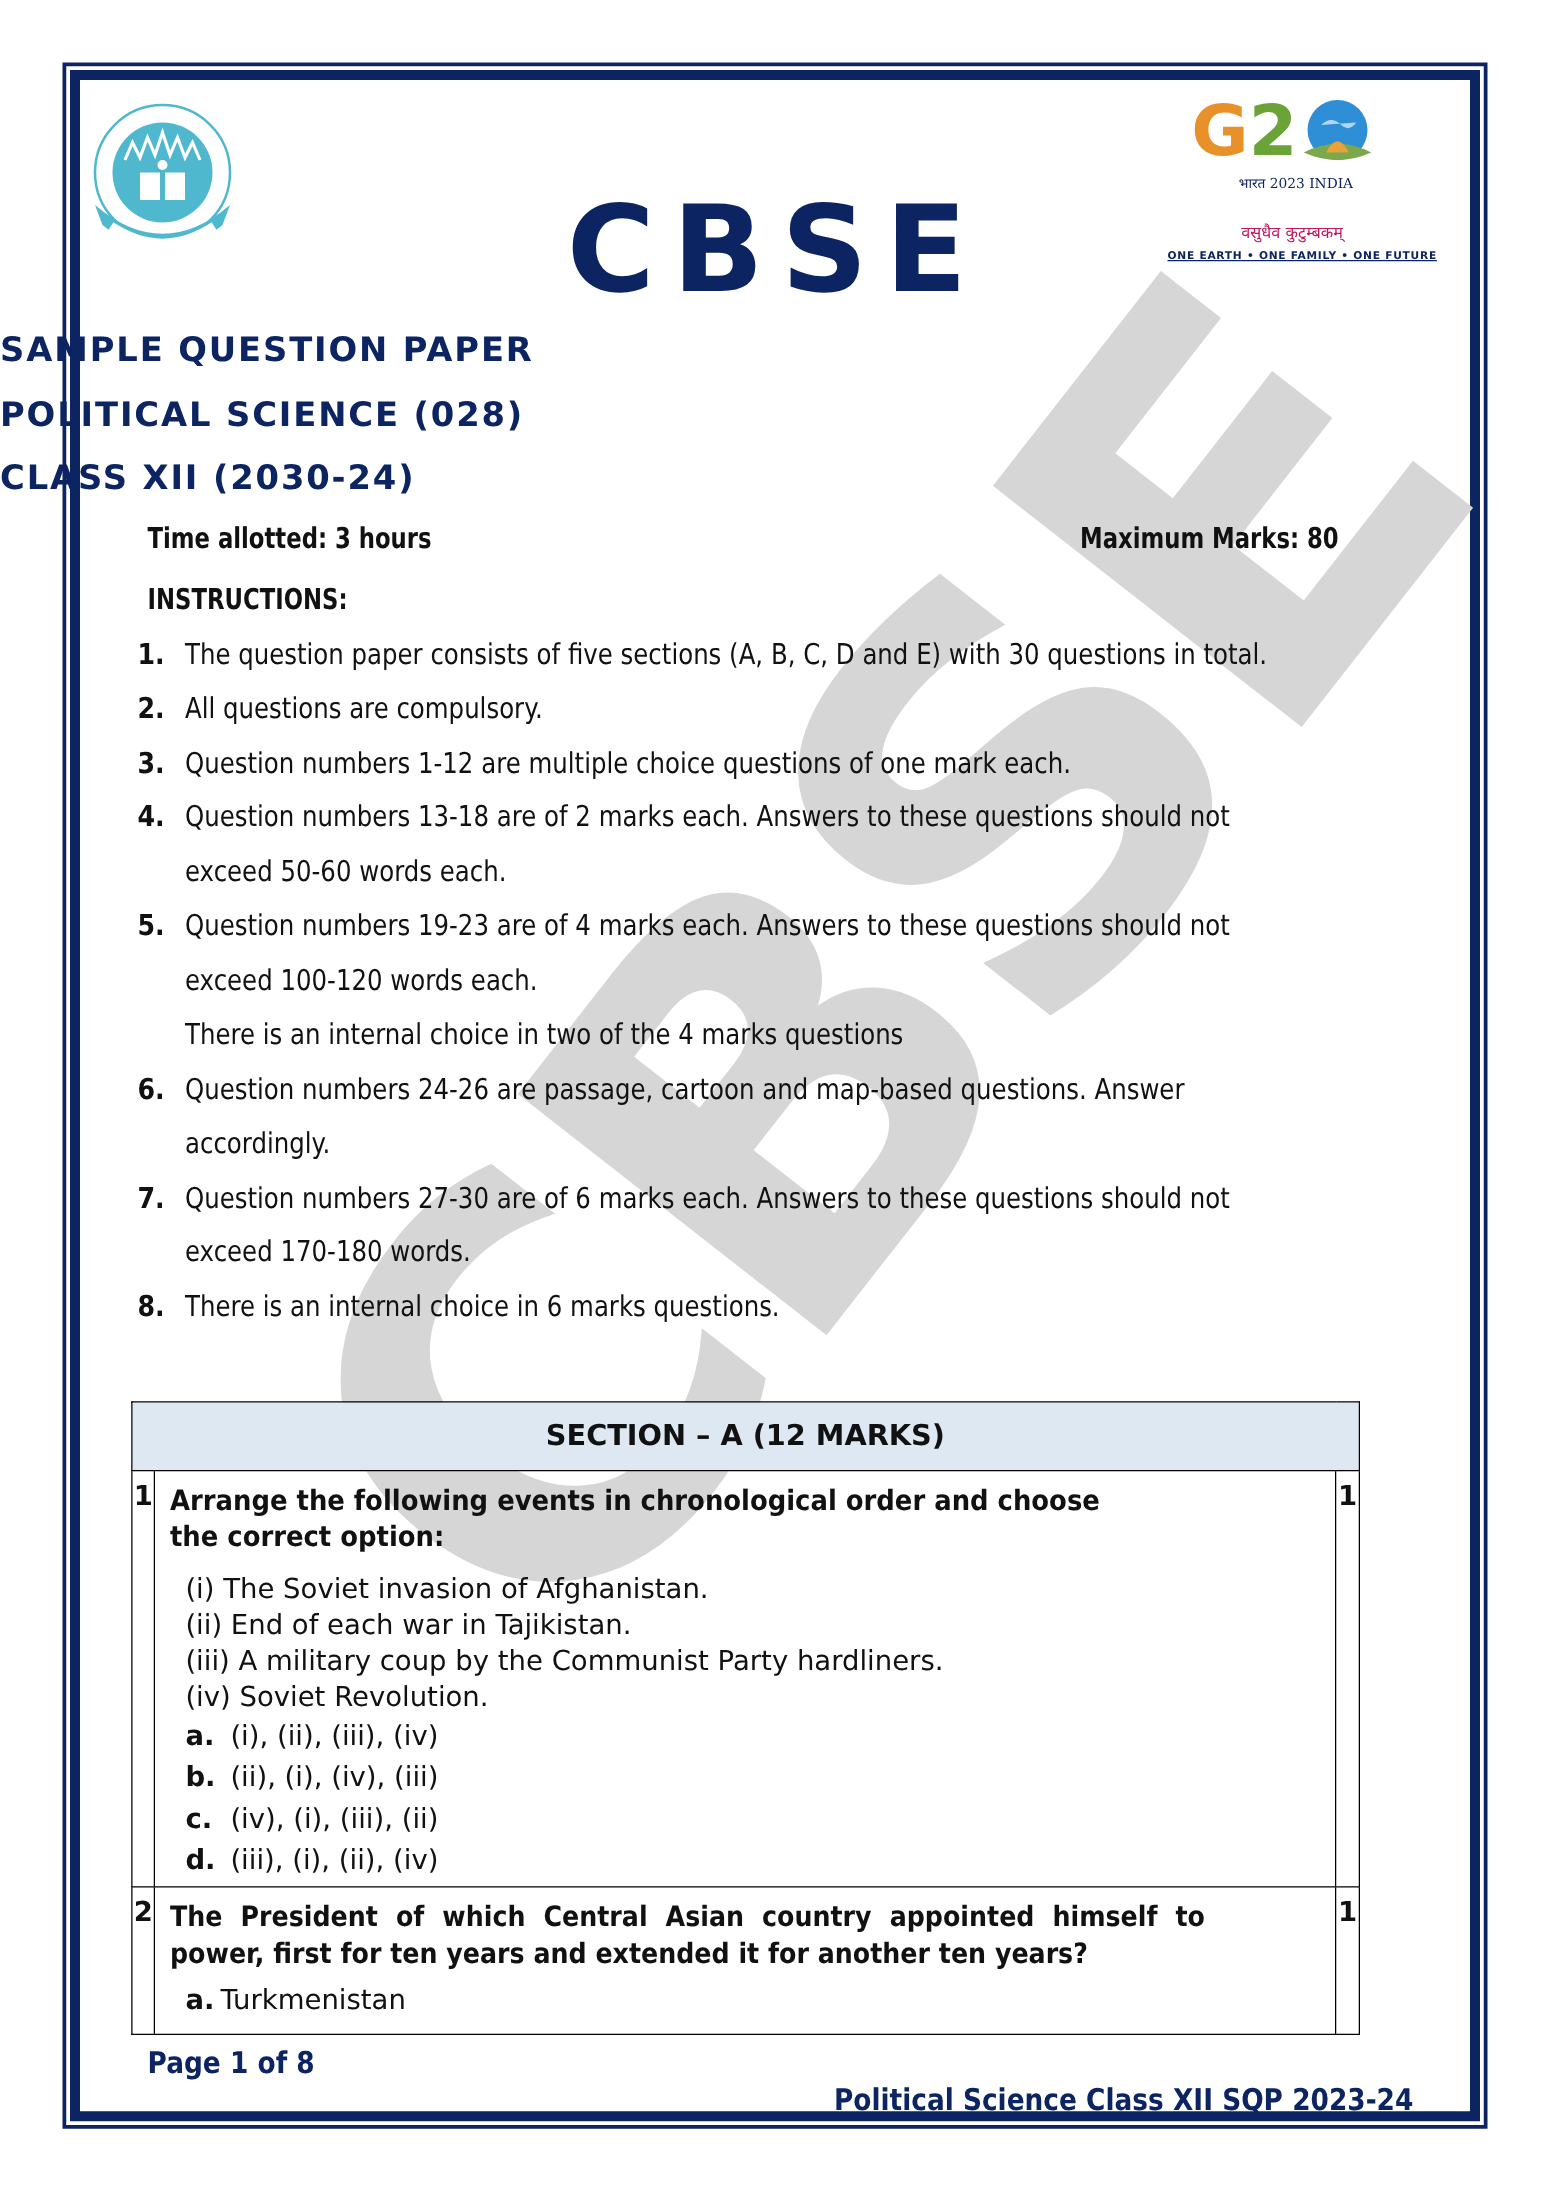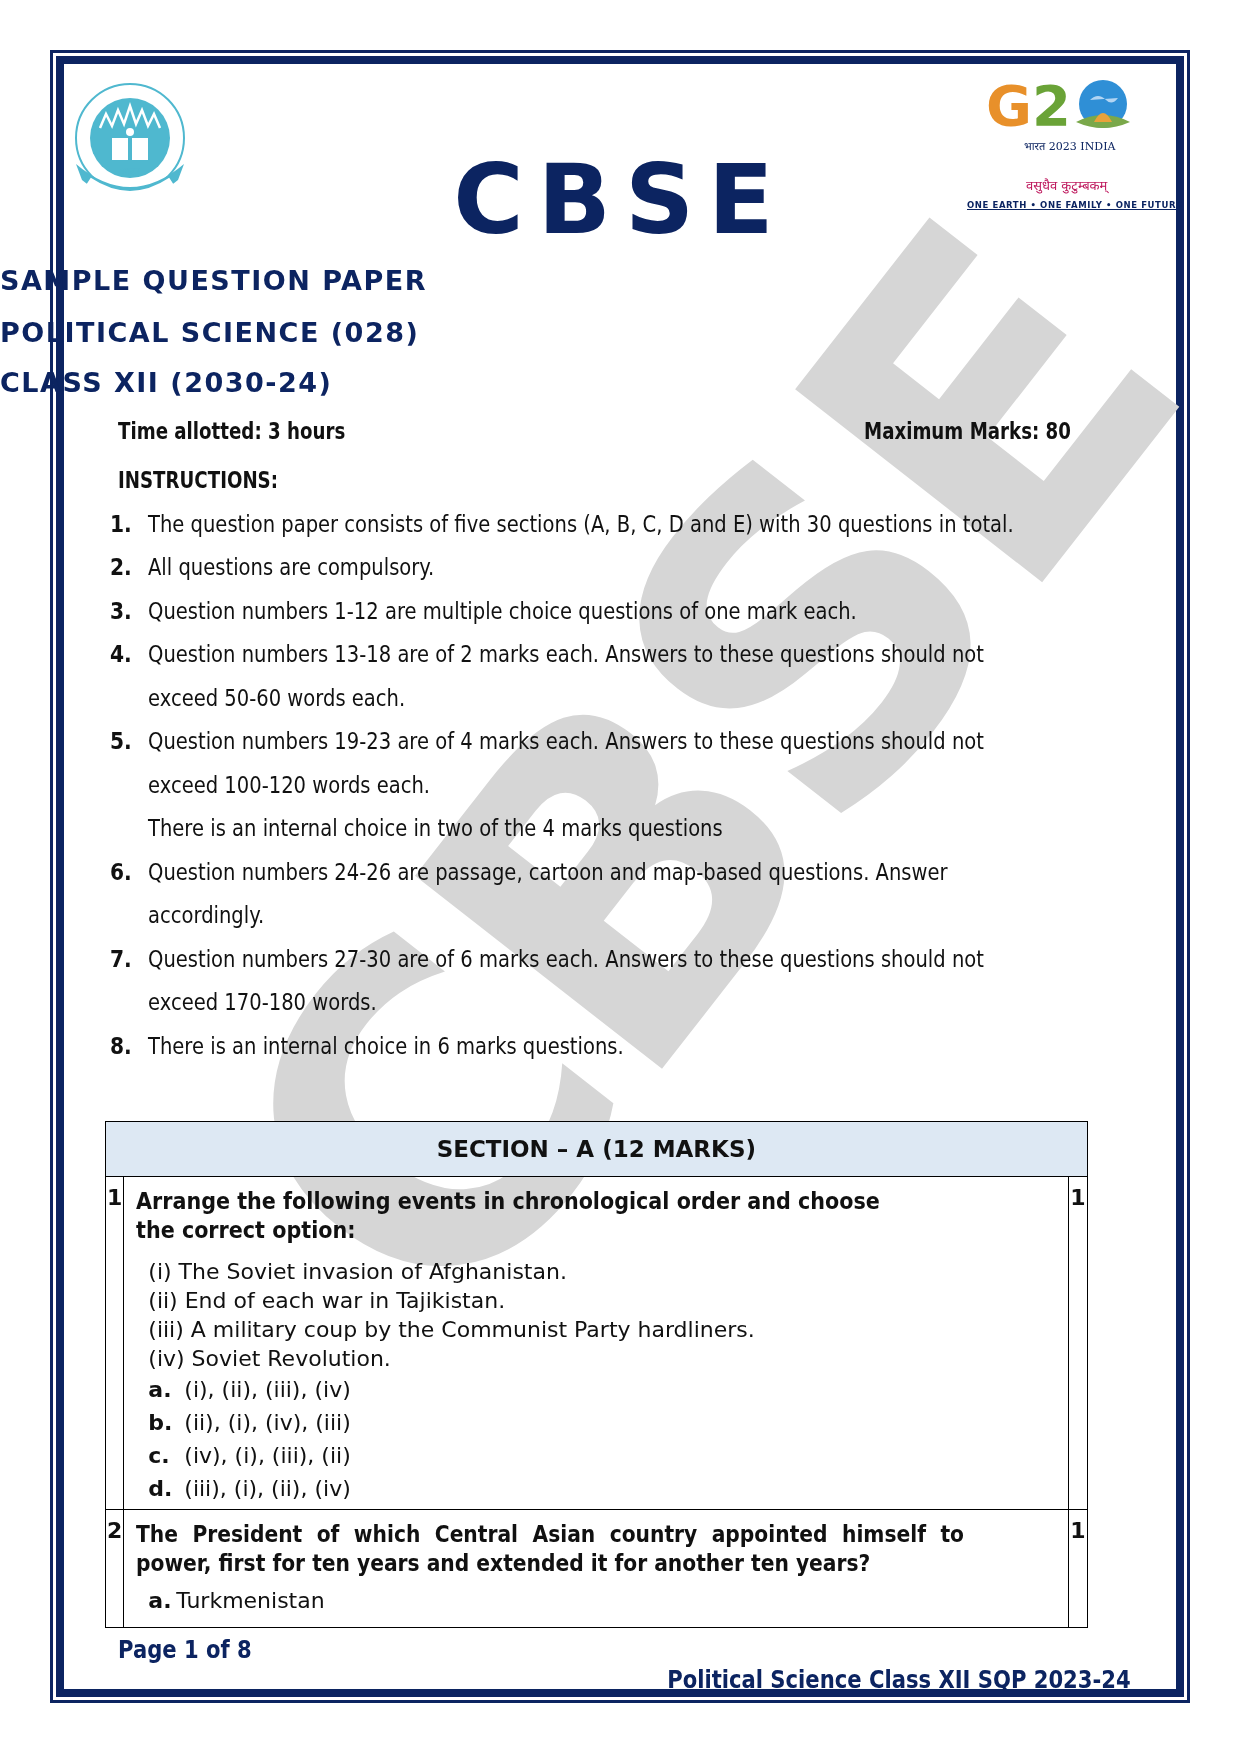--- a/index.html
+++ b/index.html
@@ -39,21 +39,21 @@
     <path d="M34 48 L40 34 L46 46 L52 30 L58 44 L64 26 L70 44 L76 30 L82 46 L88 34 L94 48" fill="none" stroke="#fff" stroke-width="2.5"></path>
     <rect x="46" y="58" width="16" height="22" fill="#fff"></rect>
     <rect x="66" y="58" width="16" height="22" fill="#fff"></rect>
     <circle cx="64" cy="52" r="4" fill="#fff"></circle>
     <path d="M10 84 Q64 130 118 84 L112 100 Q64 140 16 100 Z" fill="#4fb8cf"></path>
     <path d="M22 102 Q64 130 106 102" fill="none" stroke="#fff" stroke-width="10"></path>
     <text x="64" y="95" font-size="10" fill="#4fb8cf" text-anchor="middle" font-family="DejaVu Sans, sans-serif">भारत</text>
   </svg>
 </div>
 
-<div class="abs" style="left:986px;top:78px;width:190px;height:140px;">
+<div class="abs" style="left:953px;top:78px;width:190px;height:140px;">
   <div style="position:absolute;left:0;top:0;font-size:56px;font-weight:bold;line-height:1;">
     <span style="color:#e8902a;">G</span><span style="color:#6aa337;">2</span>
   </div>
   <div style="position:absolute;left:86px;top:0;width:62px;height:58px;">
     <svg width="62" height="58" viewBox="0 0 62 58">
       <circle cx="31" cy="26" r="24" fill="#2f8fd6"></circle>
       <path d="M18 22 Q26 14 34 22 Q40 28 46 20" fill="#e9f2ff" opacity="0.7"></path>
       <path d="M4 44 Q31 30 58 44 Q31 56 4 44 Z" fill="#7aa84a"></path>
       <path d="M22 44 Q31 26 40 44 Z" fill="#e8a23a"></path>
     </svg>

